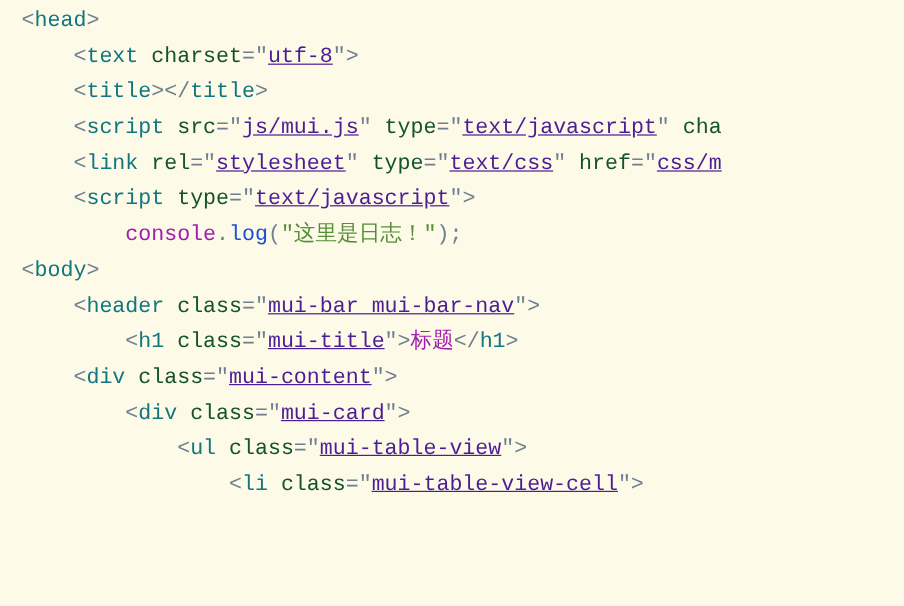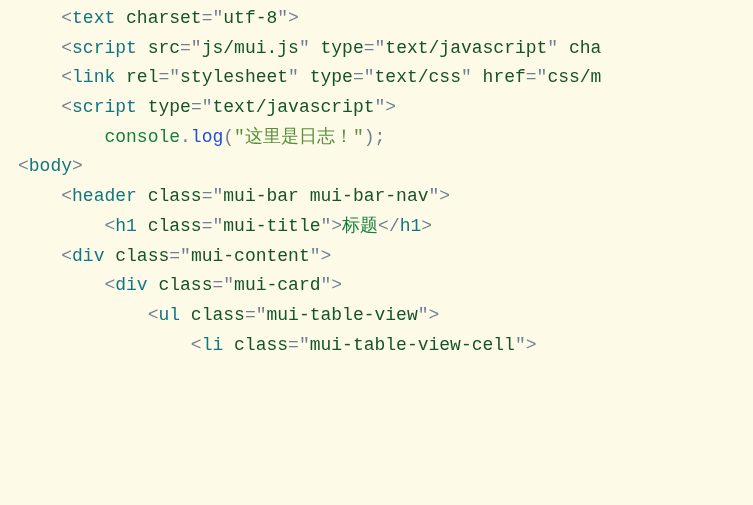--- a/index.html
+++ b/index.html
@@ -23,37 +23,40 @@
     .punct {
       color: #708090;
     }
     .tag-name {
       color: #107680;
     }
     .attr-name {
       color: #14532d;
     }
     .attr-value {
-      color: #14532d;
+      color: #4c1d95;
+      text-decoration: underline;
     }
     .text-content {
-      color: #15803d;
+      color: #a21caf;
     }
     .method {
       color: #1d4ed8;
     }
     .string-literal {
       color: #578f38;
     }
   </style>
 </head>
 <body>
 
 <div id="code-container">
+    <div class="code-line"><span class="punct">&lt;</span><span class="tag-name">head</span><span class="punct">&gt;</span></div>
     <div class="code-line">    <span class="punct">&lt;</span><span class="tag-name">text</span><span class="punct"> </span><span class="attr-name">charset</span><span class="punct">="</span><span class="attr-value">utf-8</span><span class="punct">"&gt;</span></div>
+    <div class="code-line">    <span class="punct">&lt;</span><span class="tag-name">title</span><span class="punct">&gt;&lt;/</span><span class="tag-name">title</span><span class="punct">&gt;</span></div>
     <div class="code-line">    <span class="punct">&lt;</span><span class="tag-name">script</span><span class="punct"> </span><span class="attr-name">src</span><span class="punct">="</span><span class="attr-value">js/mui.js</span><span class="punct">" </span><span class="attr-name">type</span><span class="punct">="</span><span class="attr-value">text/javascript</span><span class="punct">" </span><span class="attr-name">cha</span></div>
     <div class="code-line">    <span class="punct">&lt;</span><span class="tag-name">link</span><span class="punct"> </span><span class="attr-name">rel</span><span class="punct">="</span><span class="attr-value">stylesheet</span><span class="punct">" </span><span class="attr-name">type</span><span class="punct">="</span><span class="attr-value">text/css</span><span class="punct">" </span><span class="attr-name">href</span><span class="punct">="</span><span class="attr-value">css/m</span></div>
     <div class="code-line">    <span class="punct">&lt;</span><span class="tag-name">script</span><span class="punct"> </span><span class="attr-name">type</span><span class="punct">="</span><span class="attr-value">text/javascript</span><span class="punct">"&gt;</span></div>
     <div class="code-line">        <span class="text-content">console</span><span class="punct">.</span><span class="method">log</span><span class="punct">(</span><span class="string-literal">"这里是日志！"</span><span class="punct">)</span><span class="punct">;</span></div>
     <div class="code-line"><span class="punct">&lt;</span><span class="tag-name">body</span><span class="punct">&gt;</span></div>
     <div class="code-line">    <span class="punct">&lt;</span><span class="tag-name">header</span><span class="punct"> </span><span class="attr-name">class</span><span class="punct">="</span><span class="attr-value">mui-bar mui-bar-nav</span><span class="punct">"&gt;</span></div>
     <div class="code-line">        <span class="punct">&lt;</span><span class="tag-name">h1</span><span class="punct"> </span><span class="attr-name">class</span><span class="punct">="</span><span class="attr-value">mui-title</span><span class="punct">"&gt;</span><span class="text-content">标题</span><span class="punct">&lt;/</span><span class="tag-name">h1</span><span class="punct">&gt;</span></div>
     <div class="code-line">    <span class="punct">&lt;</span><span class="tag-name">div</span><span class="punct"> </span><span class="attr-name">class</span><span class="punct">="</span><span class="attr-value">mui-content</span><span class="punct">"&gt;</span></div>
     <div class="code-line">        <span class="punct">&lt;</span><span class="tag-name">div</span><span class="punct"> </span><span class="attr-name">class</span><span class="punct">="</span><span class="attr-value">mui-card</span><span class="punct">"&gt;</span></div>
     <div class="code-line">            <span class="punct">&lt;</span><span class="tag-name">ul</span><span class="punct"> </span><span class="attr-name">class</span><span class="punct">="</span><span class="attr-value">mui-table-view</span><span class="punct">"&gt;</span></div>

